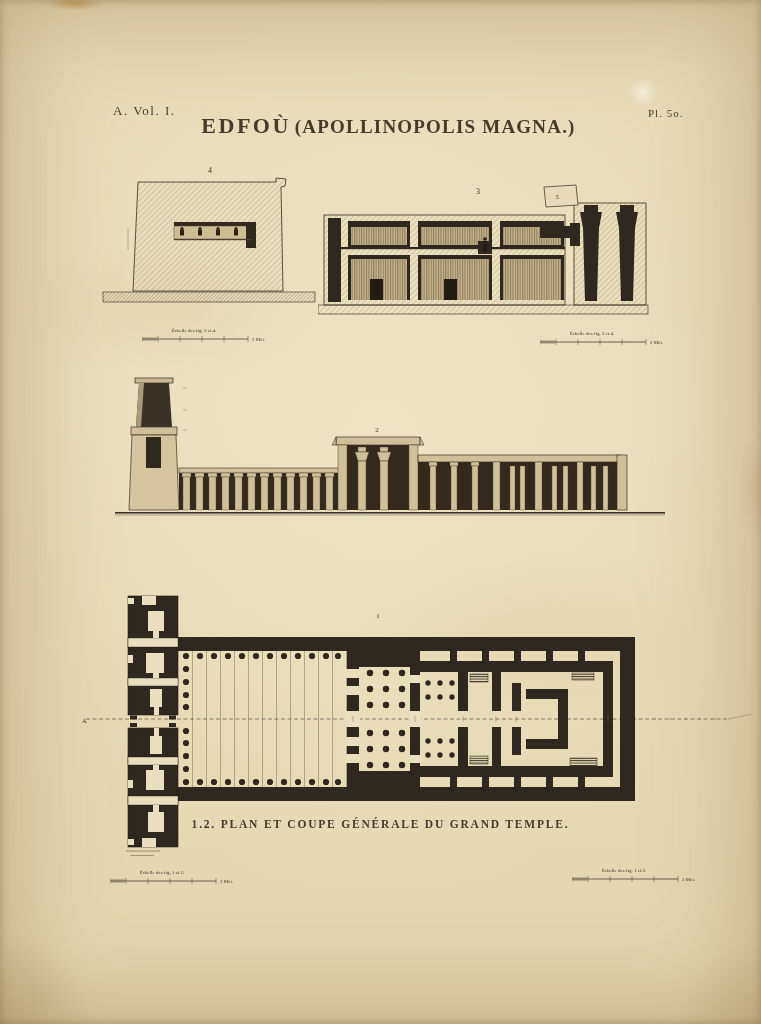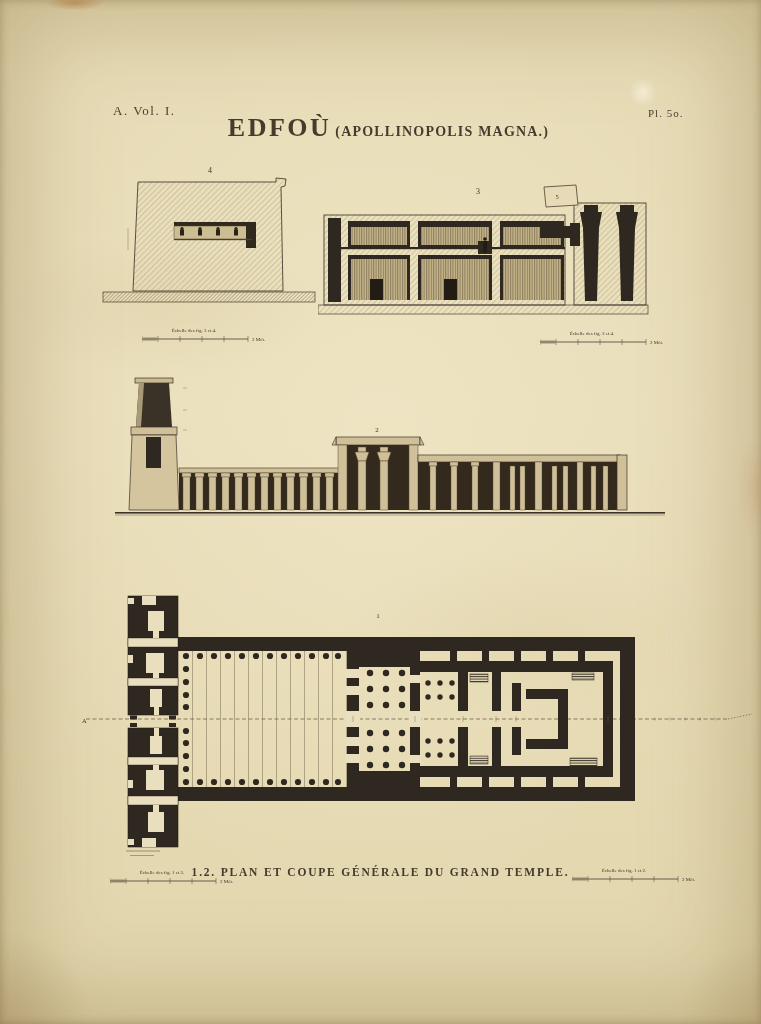--- a/index.html
+++ b/index.html
@@ -15,22 +15,22 @@
       radial-gradient(ellipse 200px 90px at 22% 30%, rgba(213,197,154,.28), rgba(213,197,154,0) 80%),
       radial-gradient(ellipse 240px 110px at 70% 62%, rgba(213,197,154,.24), rgba(213,197,154,0) 80%),
       radial-gradient(ellipse 420px 560px at 50% 44%, rgba(250,243,216,.30), rgba(250,243,216,0) 85%),
       linear-gradient(180deg,#e7dcb6 0%,#e9deba 40%,#e2d6ad 100%);
     box-shadow: inset 0 0 90px 24px rgba(138,112,62,.34), inset 0 0 10px rgba(95,75,42,.40);
   }
   .abs{position:absolute;}
   .vol-label{font-size:13px;letter-spacing:1.5px;}
   .plate-label{font-size:11px;letter-spacing:1px;}
   .title-row{left:0;right:0;top:113px;text-align:center;transform:translateX(8px);white-space:nowrap;}
-  .title-main{font-size:26px;letter-spacing:2.5px;font-weight:600;color:#453c2d;margin-top:36px;}
-  .title-sub{font-size:14px;letter-spacing:1.2px;font-weight:600;color:#453c2d;}
+  .title-main{font-size:22px;letter-spacing:2.5px;font-weight:600;color:#453c2d;margin-top:36px;}
+  .title-sub{font-size:19px;letter-spacing:1.2px;font-weight:600;color:#453c2d;}
   .caption{left:0;right:0;text-align:center;font-size:11.5px;font-weight:600;letter-spacing:1.8px;color:#44false3b2c;color:#443b2c;}
   svg text{font-family:"Liberation Serif","DejaVu Serif",serif;fill:#3f362a;}
 </style>
 </head>
 <body>
 
 <div class="paper">
 
   <div class="abs vol-label" style="left:113px;top:103px;">A. Vol. I.</div>
   <div class="abs title-row">
@@ -454,21 +454,21 @@
     <g stroke="#6b5e48" stroke-width="0.4">
       <line x1="273" y1="131" x2="273" y2="137"></line>
         <line x1="335" y1="131" x2="335" y2="137"></line>
       <line x1="383" y1="131" x2="383" y2="137"></line>
         <line x1="416" y1="131" x2="416" y2="137"></line>
       <line x1="436" y1="131" x2="436" y2="137"></line>
         <line x1="528" y1="131" x2="528" y2="137"></line>
     </g>
   </svg>
 
-  <div class="abs caption" style="top:866px;">1.2. PLAN ET COUPE GÉNÉRALE DU GRAND TEMPLE.</div>
+  <div class="abs caption" style="top:818px;">1.2. PLAN ET COUPE GÉNÉRALE DU GRAND TEMPLE.</div>
 
   <svg class="abs" style="left:110px;top:868px;" width="130" height="20" viewBox="0 0 130 20">
     <text x="52" y="6" font-size="5" text-anchor="middle" fill="#5a5040">Échelle des fig. 1 et 2.</text>
     <line x1="0" y1="13" x2="106" y2="13" stroke="#4a4032" stroke-width="0.8"></line>
     <g stroke="#4a4032" stroke-width="0.5">
       <line x1="0" y1="10" x2="0" y2="16"></line>
         <line x1="2" y1="11" x2="2" y2="15"></line>
         <line x1="4" y1="11" x2="4" y2="15"></line>
         <line x1="6" y1="11" x2="6" y2="15"></line>
         <line x1="8" y1="11" x2="8" y2="15"></line>

